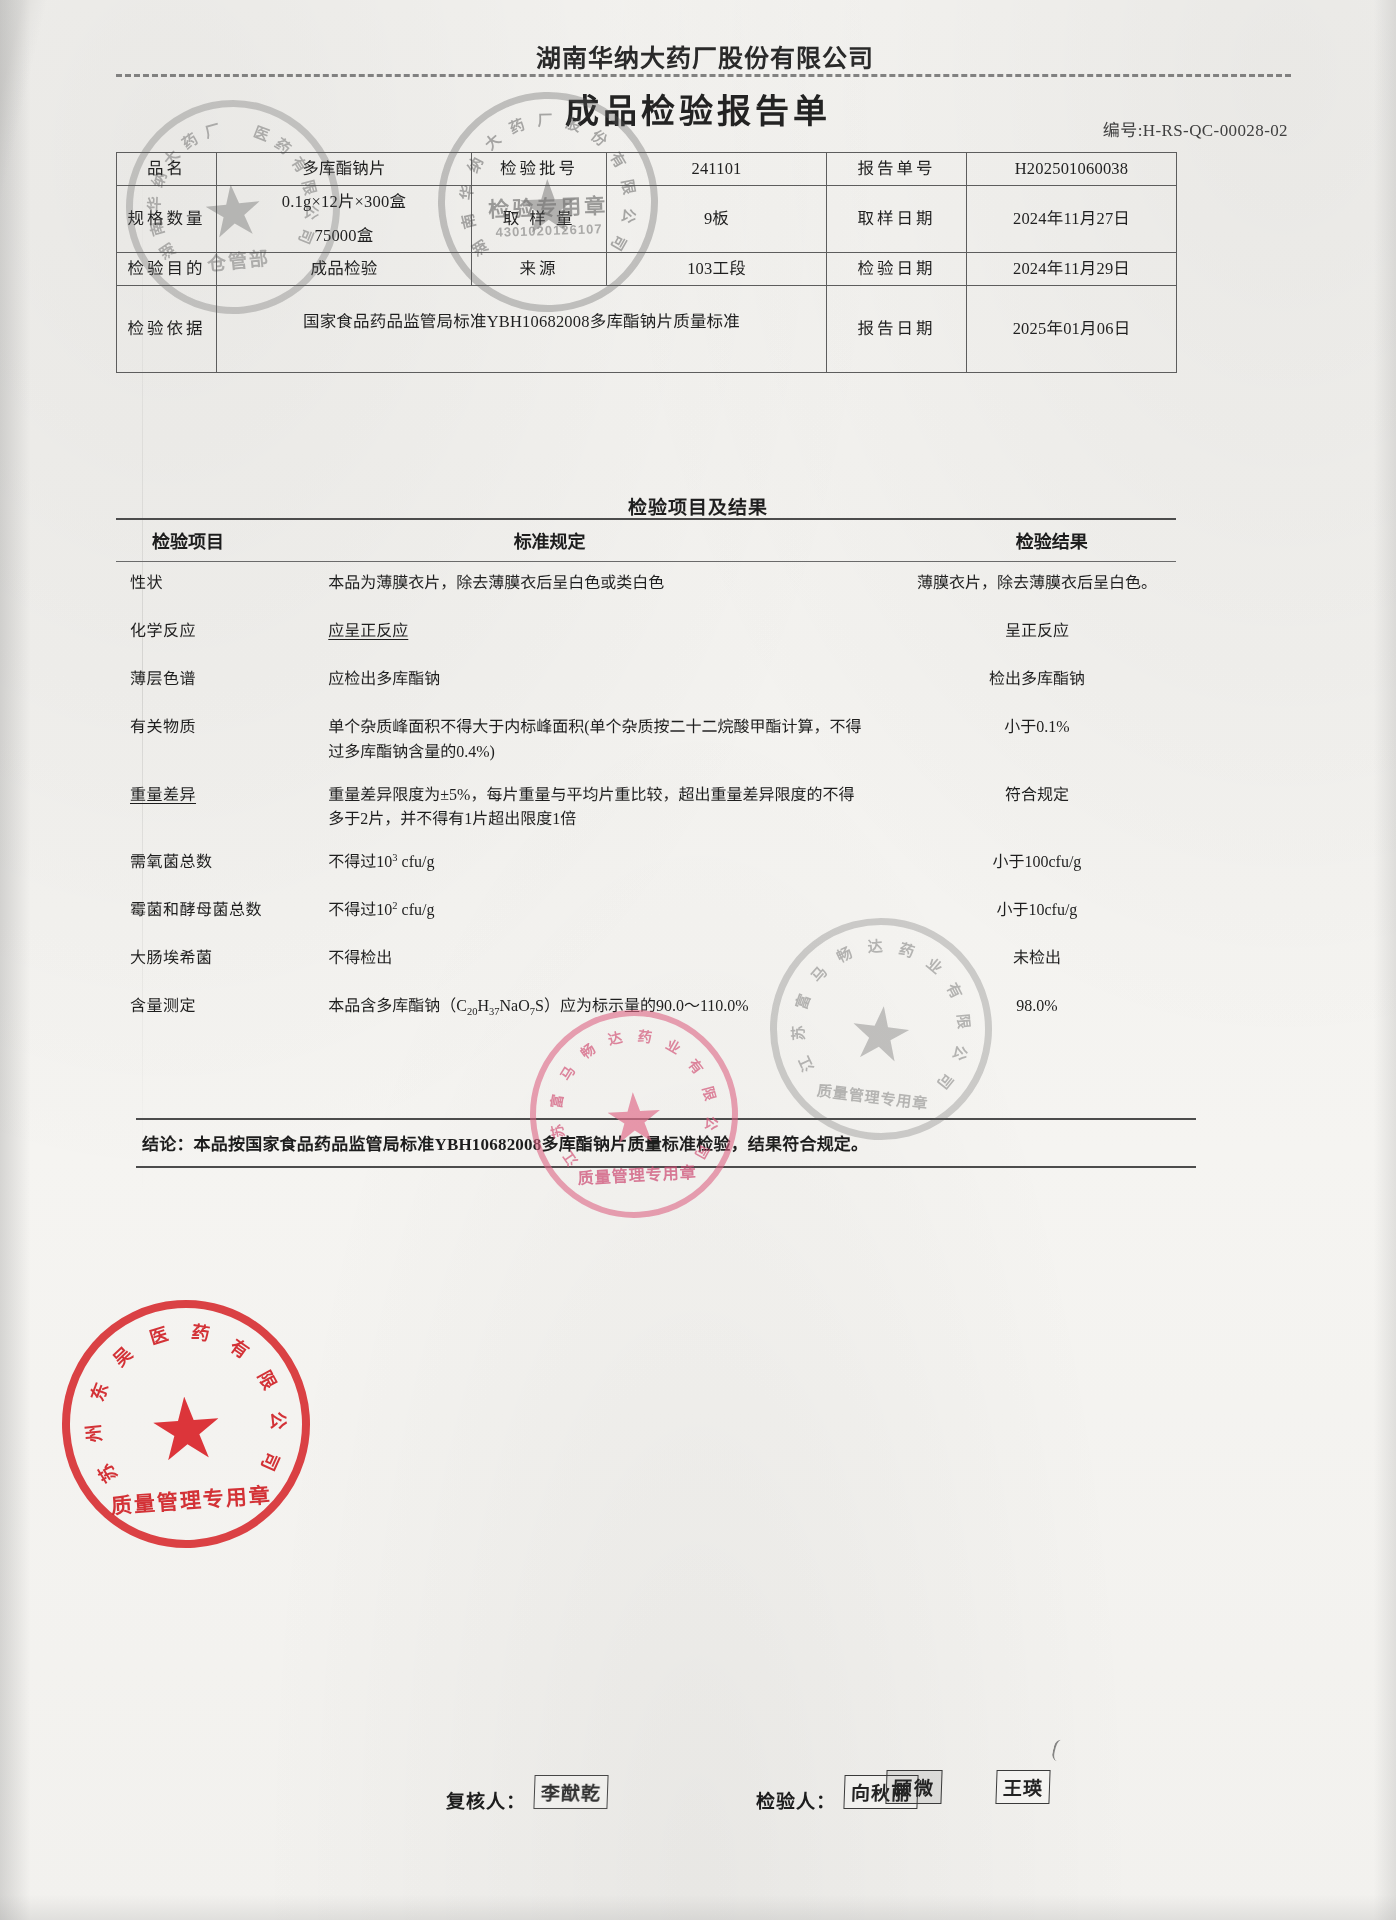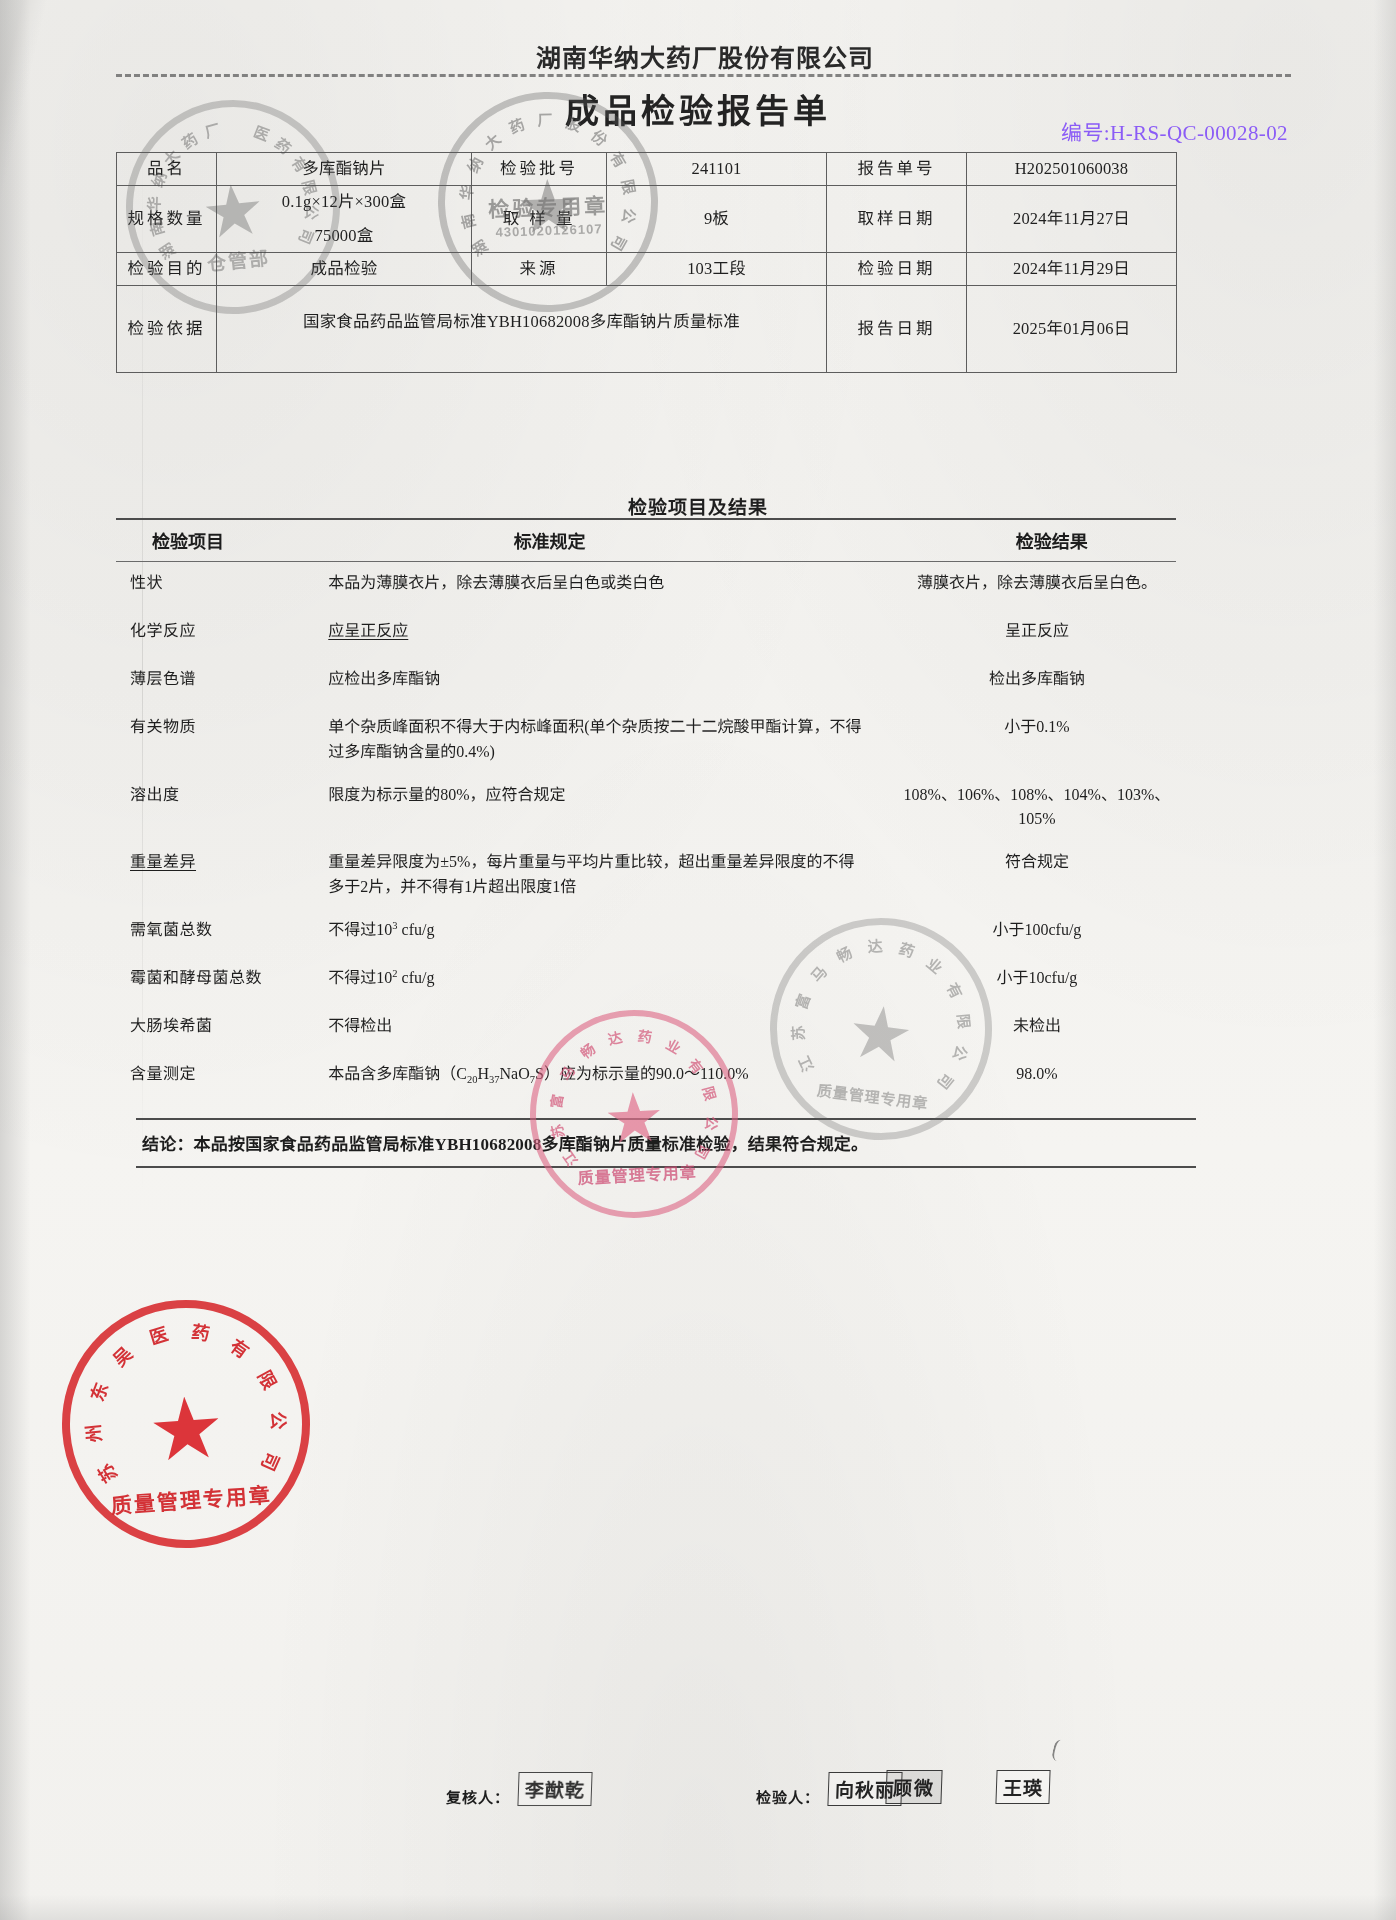--- a/index.html
+++ b/index.html
@@ -69,23 +69,23 @@
   .report-title {
     position: absolute; left: 0; right: 0; top: 84px;
     text-align: center;
     font-size: 34px;
     font-weight: bold;
     letter-spacing: 4px;
     color: #232323;
   }
   .doc-no {
     position: absolute; right: 108px; top: 116px;
-    font-size: 21px;
+    font-size: 17px;
     letter-spacing: .4px;
-    color: #8b5cf6;
+    color: #404040;
     font-family: "Liberation Serif", serif;
   }
 
   
   .info-table {
     position: absolute;
     left: 116px;
     top: 152px;
     width: 1060px;
     border-collapse: collapse;
@@ -174,21 +174,21 @@
 
   
   .sig-row {
     position: absolute;
     left: 116px;
     top: 1770px;
     width: 1060px;
     height: 44px;
   }
   .sig-block { position: absolute; display: flex; align-items: center; gap: 8px; }
-  .sig-label { font-size: 15px; font-weight: bold; color: #1d1d1d; letter-spacing: 1px; margin-top: 16px; }
+  .sig-label { font-size: 19px; font-weight: bold; color: #1d1d1d; letter-spacing: 1px; margin-top: 16px; }
   .sig-stamp {
     font-size: 19px;
     font-weight: bold;
     color: #232323;
     border: 1.6px solid #3a3a3a;
     padding: 2px 6px 3px 6px;
     letter-spacing: 1px;
     background: rgba(255,255,255,.25);
     transform: skewX(-2deg);
   }
@@ -399,25 +399,20 @@
           <div class="col-item">薄层色谱</div>
           <div class="col-spec">应检出多库酯钠</div>
           <div class="col-res">检出多库酯钠</div>
         </div>
         <div class="res-row">
           <div class="col-item">有关物质</div>
           <div class="col-spec">单个杂质峰面积不得大于内标峰面积(单个杂质按二十二烷酸甲酯计算，不得过多库酯钠含量的0.4%)</div>
           <div class="col-res">小于0.1%</div>
         </div>
         <div class="res-row">
-          <div class="col-item">溶出度</div>
-          <div class="col-spec">限度为标示量的80%，应符合规定</div>
-          <div class="col-res">108%、106%、108%、104%、103%、105%</div>
-        </div>
-        <div class="res-row">
           <div class="col-item "><span class="ul">重量差异</span></div>
           <div class="col-spec">重量差异限度为±5%，每片重量与平均片重比较，超出重量差异限度的不得多于2片，并不得有1片超出限度1倍</div>
           <div class="col-res">符合规定</div>
         </div>
         <div class="res-row">
           <div class="col-item">需氧菌总数</div>
           <div class="col-spec">不得过10<sup>3</sup> cfu/g</div>
           <div class="col-res">小于100cfu/g</div>
         </div>
         <div class="res-row">

